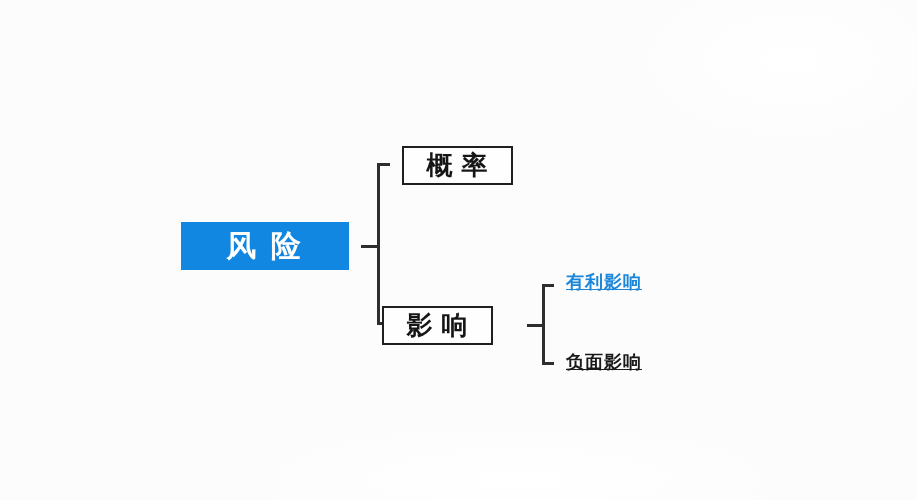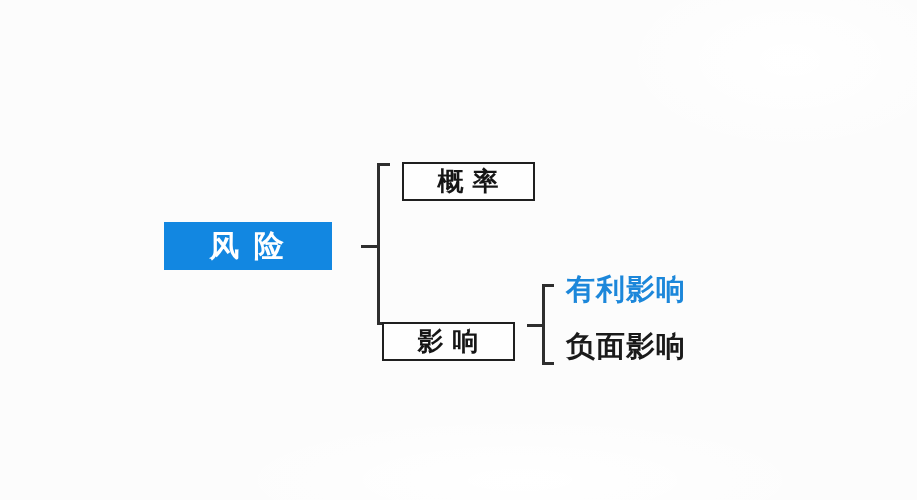--- a/index.html
+++ b/index.html
@@ -15,77 +15,77 @@
     overflow: hidden;
     background:
       radial-gradient(ellipse 260px 140px at 790px 60px, #ffffff 0%, rgba(255,255,255,0) 70%),
       radial-gradient(ellipse 420px 90px at 520px 480px, #ffffff 0%, rgba(255,255,255,0) 75%),
       #fcfcfc;
   }
   .abs { position: absolute; }
 
   
   .root-node {
-    left: 164px;
+    left: 181px;
     top: 222px;
     width: 168px;
     height: 48px;
     background: #1287e1;
     color: #ffffff;
     font-size: 30px;
     font-weight: bold;
     letter-spacing: 3px;
     display: flex;
     align-items: center;
     justify-content: center;
     text-align: center;
   }
 
   
   .outlined-node {
-    width: 133px;
+    width: 111px;
     height: 39px;
     box-sizing: border-box;
     background: #fefefe;
     border: 2px solid #1f1f1f;
     color: #151515;
     font-size: 26px;
     font-weight: bold;
     letter-spacing: 1px;
     display: flex;
     align-items: center;
     justify-content: center;
-    margin-top: 16px;
   }
   .node-probability { left: 402px; top: 146px; }
   .node-impact      { left: 382px; top: 306px; }
 
   
   .line {
     background: #2e2e2e;
   }
   .l-stub        { left: 361px; top: 245px; width: 18px; height: 3px; }
   .l-vertical    { left: 377px; top: 163px; width: 3px;  height: 162px; }
   .l-tick-top    { left: 377px; top: 163px; width: 13px; height: 3px; }
   .l-tick-bottom { left: 377px; top: 322px; width: 13px; height: 3px; }
 
   .r-stub        { left: 527px; top: 324px; width: 17px; height: 3px; }
   .r-vertical    { left: 542px; top: 284px; width: 3px;  height: 81px; }
   .r-tick-top    { left: 542px; top: 284px; width: 12px; height: 3px; }
   .r-tick-bottom { left: 542px; top: 362px; width: 12px; height: 3px; }
 
   
   .leaf-label {
-    font-size: 29px;
+    font-size: 18px;
     font-weight: bold;
     letter-spacing: 1px;
     white-space: nowrap;
+    text-decoration: underline;
   }
   .leaf-favorable { left: 566px; top: 270px; color: #1c87da; }
-  .leaf-negative  { left: 566px; top: 327px; color: #1a1a1a; }
+  .leaf-negative  { left: 566px; top: 350px; color: #1a1a1a; }
 </style>
 </head>
 <body>
 
 <div class="stage">
 
   <div class="abs root-node">风 险</div>
 
   <div class="abs line l-stub"></div>
   <div class="abs line l-vertical"></div>

